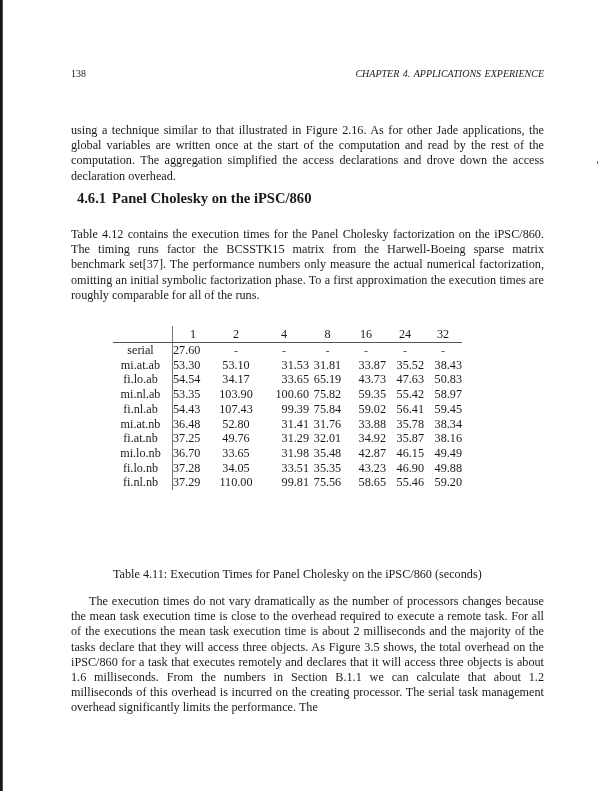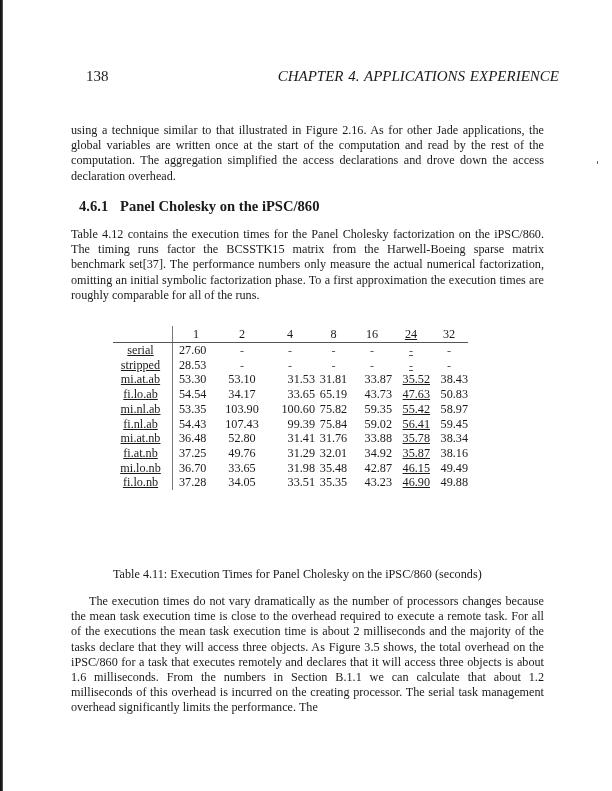--- a/index.html
+++ b/index.html
@@ -19,24 +19,24 @@
       position: absolute;
       left: 0;
       top: 0;
       width: 3px;
       height: 791px;
       background: linear-gradient(to right, #111 0, #222 2px, #777 3px);
     }
     .running-head {
       position: absolute;
       top: 68px;
-      left: 86px;
+      left: 71px;
       width: 473px;
       height: 16px;
-      font-size: 15px;
+      font-size: 10px;
     }
     .running-head .page-num {
       position: absolute;
       left: 0;
       top: 0;
     }
     .running-head .chapter {
       position: absolute;
       right: 0;
       top: 0;
@@ -54,21 +54,22 @@
     }
     .p1 { top: 123px; }
     .p2 { top: 227px; }
     .p3 { top: 594px; text-indent: 18px; }
     .section-heading {
       position: absolute;
       left: 71px;
       top: 190px;
       font-size: 14.6px;
       font-weight: bold;
-      margin: 8px;
+      margin: 0;
+      text-align: center;
     }
     .section-heading .num {
       display: inline-block;
       width: 41px;
     }
     .table-wrap {
       position: absolute;
       left: 113px;
       top: 326px;
     }
@@ -87,28 +88,27 @@
       border-bottom: 1px solid #555;
       height: 16px;
       line-height: 16px;
       text-align: center;
     }
     table.results .rowlabel {
       width: 55px;
       text-align: center;
       padding-right: 4px;
       border-right: 1px solid #777;
-      text-decoration: underline;
-    }
-    table.results .c1 { width: 40px; text-align: left; padding-left: 6px; }
+    }
+    table.results .c1 { width: 40px; text-align: left; }
     table.results .c2 { width: 46px; text-align: center; }
     table.results .c3 { width: 50px; text-align: right; }
     table.results .c4 { width: 37px; text-align: center; }
     table.results .c5 { width: 40px; text-align: right; }
-    table.results .c6 { width: 38px; text-align: right; text-decoration: underline; }
+    table.results .c6 { width: 38px; text-align: right; }
     table.results .c7 { width: 38px; text-align: right; }
     table.results thead th.c1 { text-align: center; padding-left: 0; }
     table.results thead th.c2,
     table.results thead th.c3,
     table.results thead th.c4,
     table.results thead th.c5,
     table.results thead th.c6,
     table.results thead th.c7 { text-align: center; }
     table.results td.dash { text-align: center; color: #555; }
     .caption {
@@ -165,30 +165,20 @@
           <td class="rowlabel">serial</td>
           <td class="c1">27.60</td>
           <td class="c2 dash">-</td>
           <td class="c3 dash">-</td>
           <td class="c4 dash">-</td>
           <td class="c5 dash">-</td>
           <td class="c6 dash">-</td>
           <td class="c7 dash">-</td>
         </tr>
         <tr>
-          <td class="rowlabel">stripped</td>
-          <td class="c1">28.53</td>
-          <td class="c2 dash">-</td>
-          <td class="c3 dash">-</td>
-          <td class="c4 dash">-</td>
-          <td class="c5 dash">-</td>
-          <td class="c6 dash">-</td>
-          <td class="c7 dash">-</td>
-        </tr>
-        <tr>
           <td class="rowlabel">mi.at.ab</td>
           <td class="c1">53.30</td>
           <td class="c2">53.10</td>
           <td class="c3">31.53</td>
           <td class="c4">31.81</td>
           <td class="c5">33.87</td>
           <td class="c6">35.52</td>
           <td class="c7">38.43</td>
         </tr>
         <tr>
@@ -254,19 +244,29 @@
         <tr>
           <td class="rowlabel">fi.lo.nb</td>
           <td class="c1">37.28</td>
           <td class="c2">34.05</td>
           <td class="c3">33.51</td>
           <td class="c4">35.35</td>
           <td class="c5">43.23</td>
           <td class="c6">46.90</td>
           <td class="c7">49.88</td>
         </tr>
+        <tr>
+          <td class="rowlabel">fi.nl.nb</td>
+          <td class="c1">37.29</td>
+          <td class="c2">110.00</td>
+          <td class="c3">99.81</td>
+          <td class="c4">75.56</td>
+          <td class="c5">58.65</td>
+          <td class="c6">55.46</td>
+          <td class="c7">59.20</td>
+        </tr>
       </tbody>
   </table>
 </div>
 
 <p class="caption">Table 4.11: Execution Times for Panel Cholesky on the iPSC/860 (seconds)</p>
 
 <p class="para p3">The execution times do not vary dramatically as the number of processors changes because the mean task execution time is close to the overhead required to execute a remote task. For all of the executions the mean task execution time is about 2 milliseconds and the majority of the tasks declare that they will access three objects. As Figure 3.5 shows, the total overhead on the iPSC/860 for a task that executes remotely and declares that it will access three objects is about 1.6 milliseconds. From the numbers in Section B.1.1 we can calculate that about 1.2 milliseconds of this overhead is incurred on the creating processor. The serial task management overhead significantly limits the performance. The</p>
 
 </body></html>

